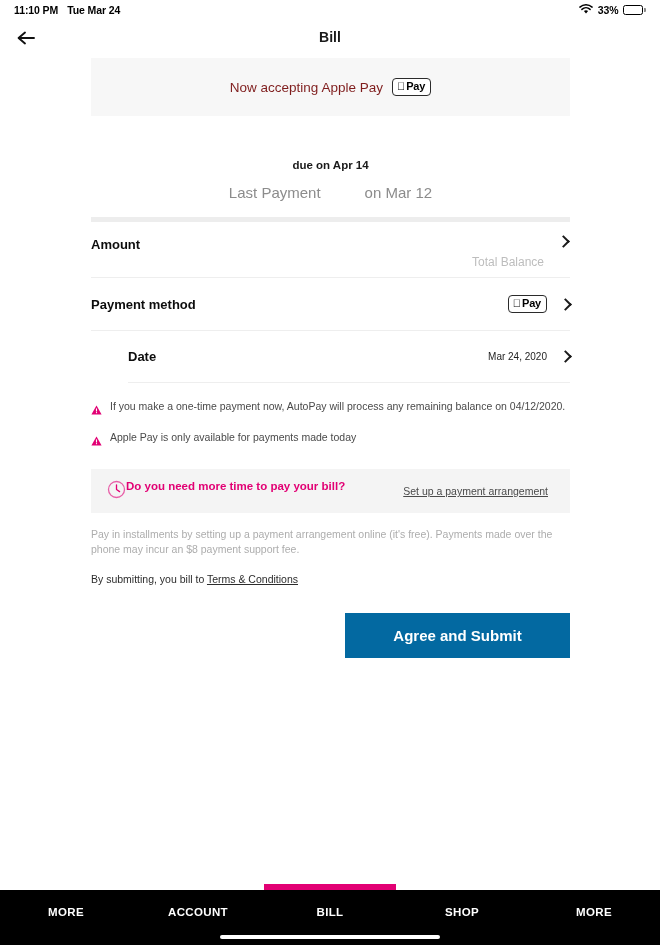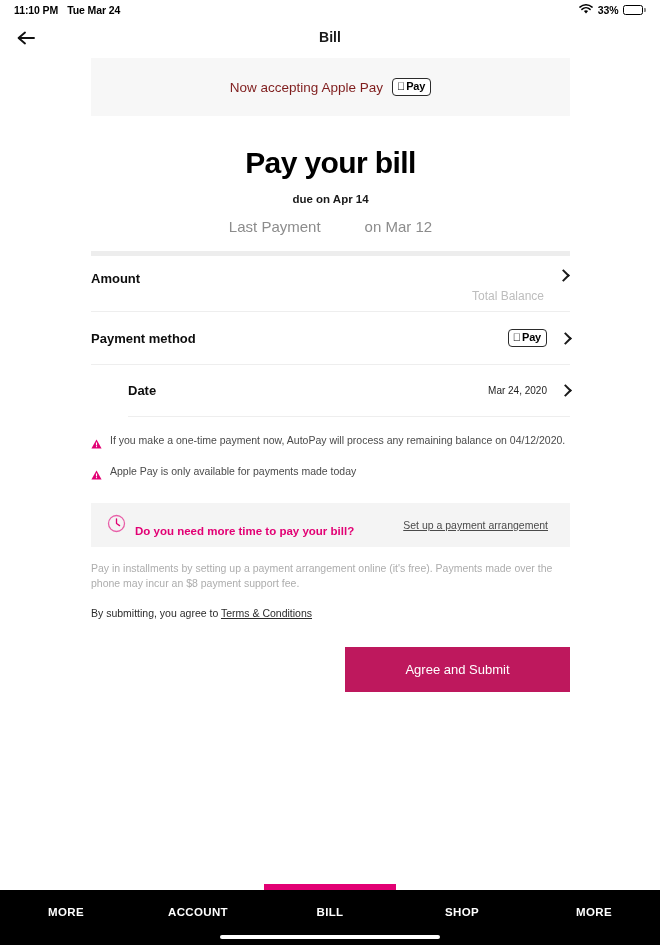--- a/index.html
+++ b/index.html
@@ -221,21 +221,21 @@
 
   
   .arrangement-box {
     margin-top: 19px;
     height: 44px;
     background: #f4f4f4;
     display: flex;
     align-items: center;
     padding: 0 22px 0 16px;
   }
-  .arr-left { display: flex; align-items: flex-end; gap: 9px; }
+  .arr-left { display: flex; align-items: flex-start; }
   .arr-title {
     font-size: 11.5px;
     font-weight: bold;
     color: #e20074;
   }
   .arr-link {
     margin-left: auto;
     font-size: 10.5px;
     color: #4a4a4a;
     text-decoration: underline;
@@ -260,26 +260,26 @@
 
   
   .submit-wrap {
     margin-top: 28px;
     display: flex;
     justify-content: flex-end;
   }
   .submit-btn {
     width: 225px;
     height: 45px;
-    background: #be185d;
+    background: #0369a1;
     color: #ffffff;
     border: none;
     font-family: "Liberation Sans", sans-serif;
-    font-size: 13px;
-    font-weight: normal;
+    font-size: 15px;
+    font-weight: bold;
     cursor: pointer;
   }
 
   
   .pink-indicator {
     position: absolute;
     left: 264px;
     top: 884px;
     width: 132px;
     height: 6px;
@@ -358,21 +358,20 @@
 
     <div class="apple-pay-banner">
       <span class="banner-text">Now accepting Apple Pay</span>
       <span class="applepay-badge">
         <span class="ap-logo"></span>
         <span class="ap-word">Pay</span>
       </span>
     </div>
 
     <div class="hero">
-      <h1>Pay your bill</h1>
       <div class="due">due on Apr 14</div>
       <div class="lastpay">
         <span>Last Payment</span>
         <span>on Mar 12</span>
       </div>
     </div>
 
     <div class="gray-bar"></div>
 
     <div class="detail-row row-amount">
@@ -432,21 +431,21 @@
           </svg>
         </span>
         <span class="arr-title">Do you need more time to pay your bill?</span>
       </span>
       <span class="arr-link">Set up a payment arrangement</span>
     </div>
 
     <div class="fineprint">Pay in installments by setting up a payment arrangement online (it's free). Payments made over the phone may incur an $8 payment support fee.</div>
 
     <div class="terms-line">
-      <span>By submitting, you agree to </span><a href="#">Terms &amp; Conditions</a>
+      <span>By submitting, you bill to </span><a href="#">Terms &amp; Conditions</a>
     </div>
 
     <div class="submit-wrap">
       <button class="submit-btn">Agree and Submit</button>
     </div>
 
   </div>
 
   <div class="pink-indicator"></div>
   <div class="tab-bar">

